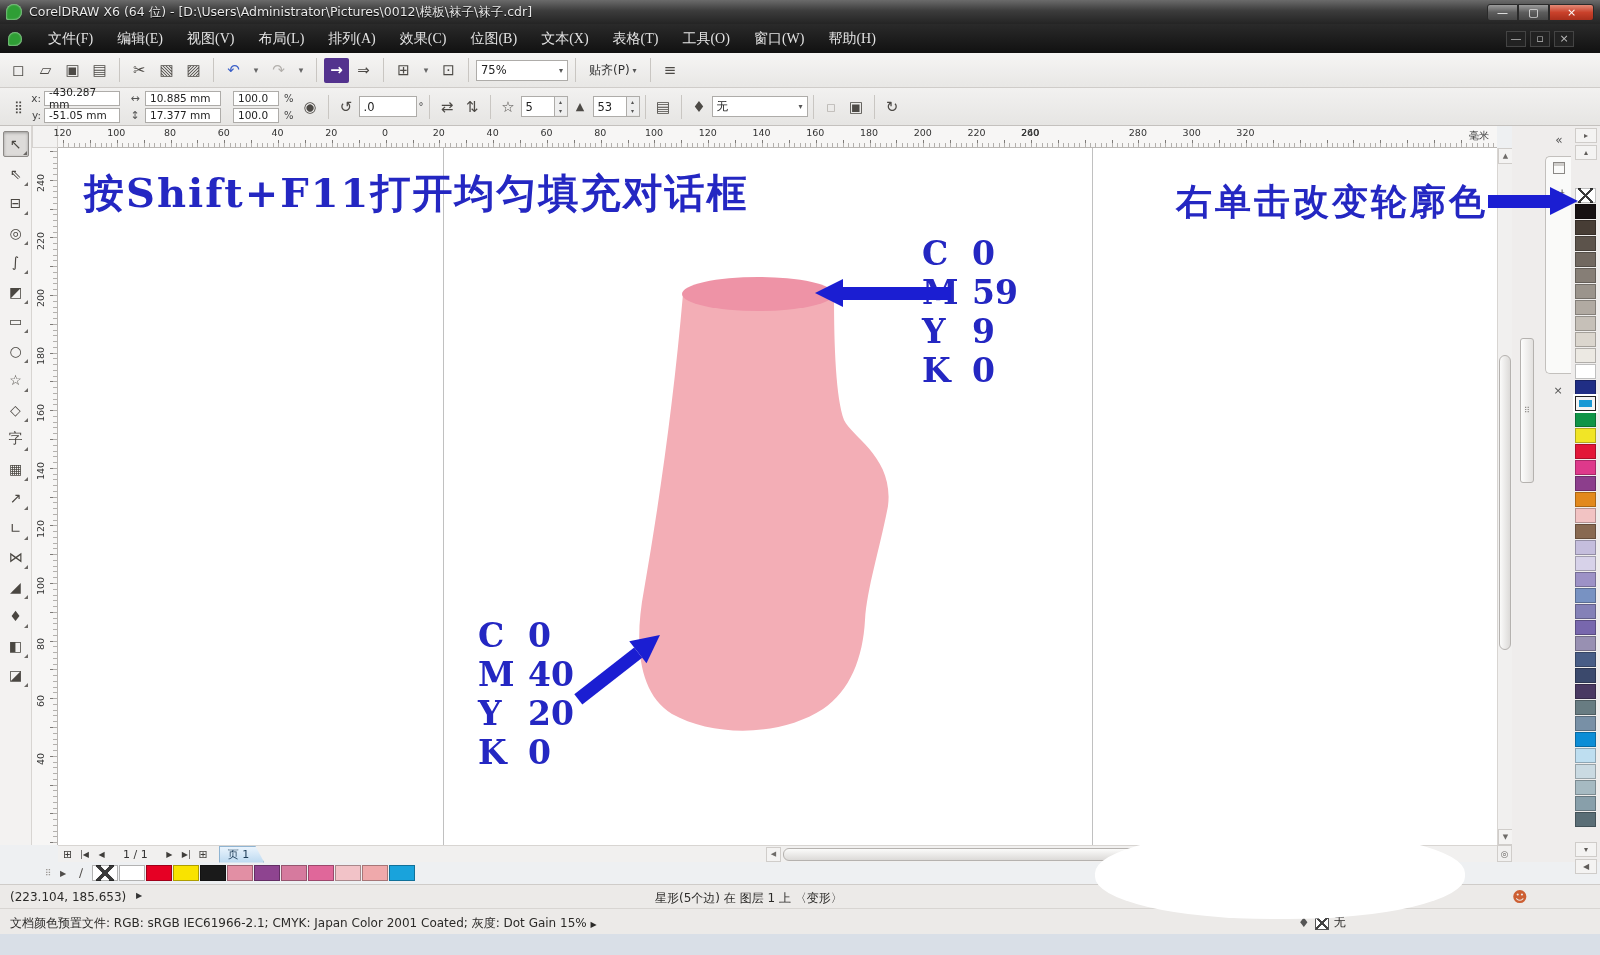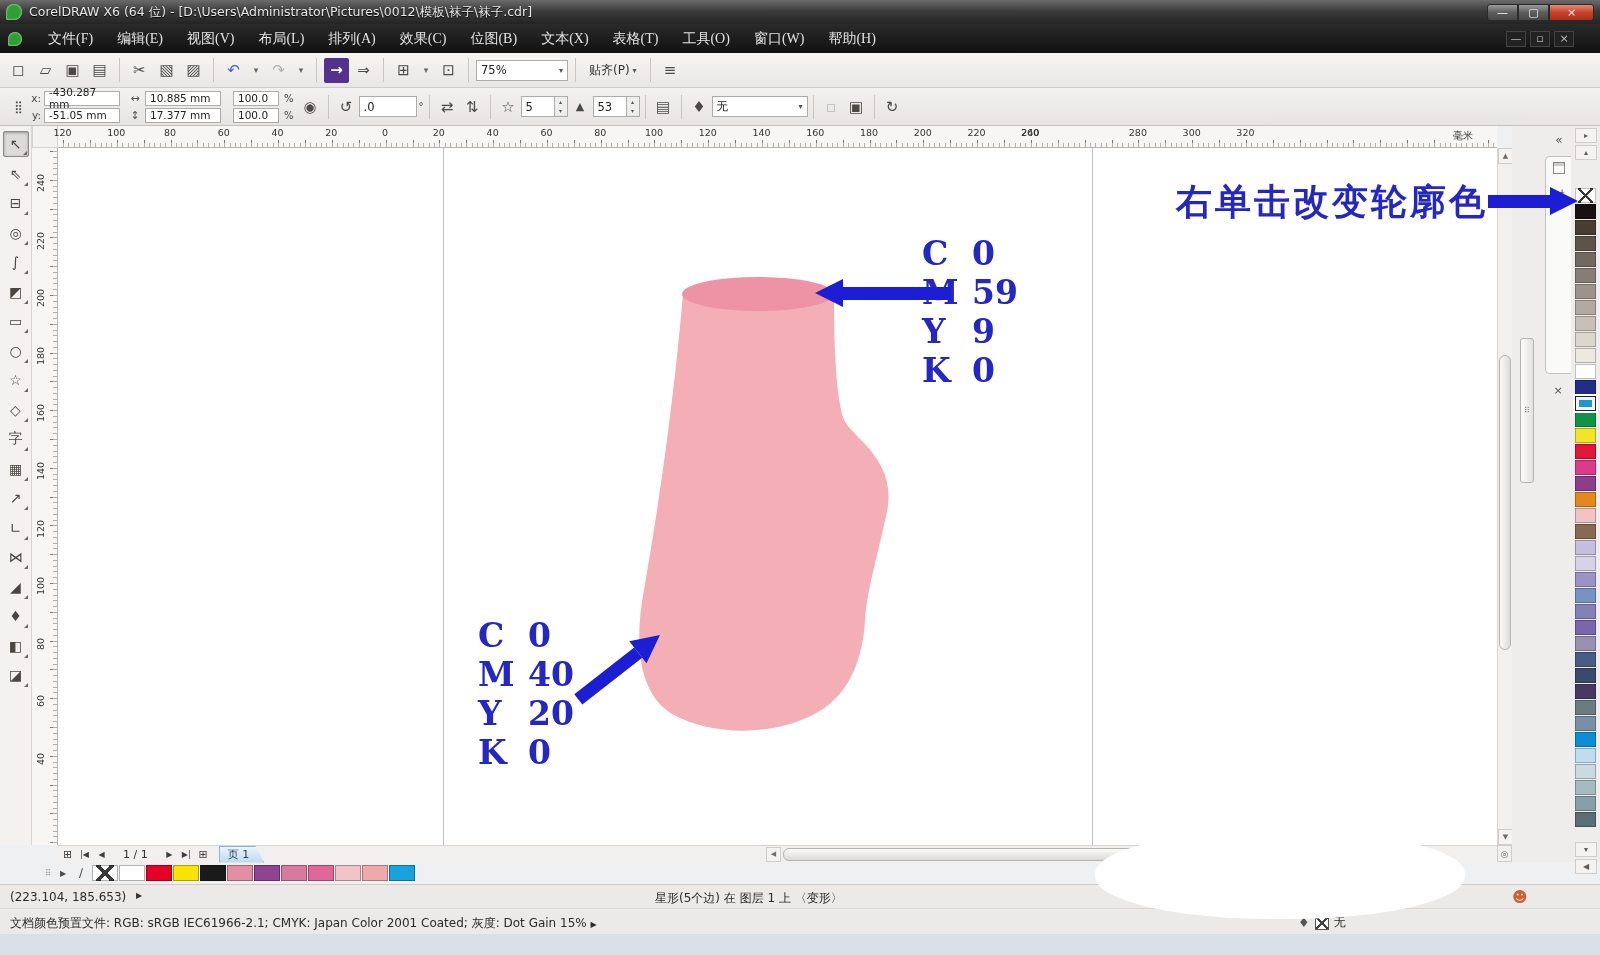--- a/index.html
+++ b/index.html
@@ -60,21 +60,21 @@
   .field.outline{width:96px;justify-content:space-between;}
   .btn.gray{color:#b8b5b1;}
 
   
   .ruler-corner{position:absolute;left:32px;top:126px;width:26px;height:22px;background:#f3f2f1;border:1px solid #d6d3d0;border-top:none;}
   .h-ruler{position:absolute;left:58px;top:126px;width:1439px;height:22px;background:#f7f6f5;border-bottom:1px solid #b9b6b3;
     background-image:repeating-linear-gradient(90deg,#b3b0ad 0 1px,transparent 1px 5.377px),
                      repeating-linear-gradient(90deg,#7e7b78 0 1px,transparent 1px 26.885px);
     background-size:100% 4px,100% 7px;background-position:4.5px 100%,4.5px 100%;background-repeat:no-repeat;}
   .hlab{position:absolute;top:1px;font-size:9.5px;color:#333;transform:translateX(-50%);}
-  .h-unit{position:absolute;right:22px;top:3px;font-size:10px;color:#333;background:#f7f6f5;padding:0 2px;}
+  .h-unit{position:absolute;right:6px;top:3px;font-size:10px;color:#333;background:#f7f6f5;padding:0 2px;}
   .v-ruler{position:absolute;left:32px;top:148px;width:26px;height:697px;background:#f7f6f5;border-right:1px solid #b9b6b3;
     background-image:repeating-linear-gradient(#b3b0ad 0 1px,transparent 1px 5.76px),
                      repeating-linear-gradient(#7e7b78 0 1px,transparent 1px 28.8px);
     background-size:4px 100%,7px 100%;background-position:100% 3.3px,100% 3.3px;background-repeat:no-repeat;}
   .vlab{position:absolute;left:3px;font-size:9.5px;color:#333;writing-mode:vertical-rl;transform:rotate(180deg) translateY(50%);}
 
   
   .toolbox{position:absolute;left:0;top:126px;width:32px;height:719px;background:#f3f2f1;border-right:1px solid #d8d5d2;
     display:flex;flex-direction:column;align-items:center;padding-top:5px;}
   .tool{position:relative;width:26px;height:26px;margin-bottom:3.5px;display:flex;align-items:center;justify-content:center;
@@ -376,20 +376,21 @@
 
   <div class="canvas">
     <div class="pageline" style="left: 385px; background: rgb(192, 192, 192);"></div>
     <div class="pageline" style="left: 1034px; background: rgb(192, 192, 192);"></div>
 
     <svg width="1439" height="697" style="position:absolute;left:0;top:0">
       <path d="M625,146 C616,250 602,350 586,442 C576,495 580,545 614,566 C655,589 722,589 765,561 C792,543 805,510 807,472 C809,440 822,400 830,358 C836,310 795,290 786,272 C778,250 776,200 776,146 Z" fill="#f3aeb6"></path>
       <ellipse cx="700" cy="146" rx="76" ry="17" fill="#ee93a6"></ellipse>
     </svg>
 
+    <div class="heading">按Shift+F11打开均匀填充对话框</div>
     <div class="outline-note">右单击改变轮廓色</div>
 
     <div class="cmyk" style="left:864px;top:86px">
 
     <div class="cmyk-line">
           <span class="ck">C</span>
           <span class="cv">0</span>
         </div>
         <div class="cmyk-line">
           <span class="ck">M</span>

